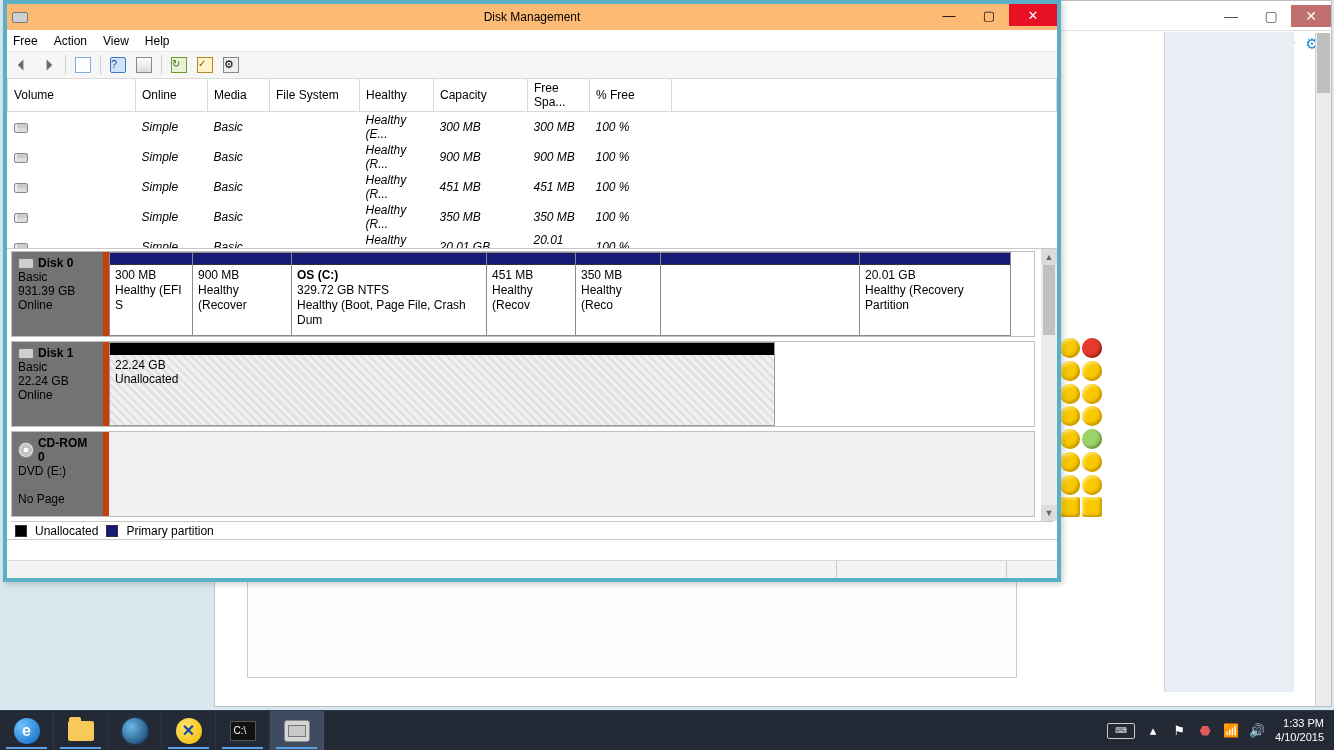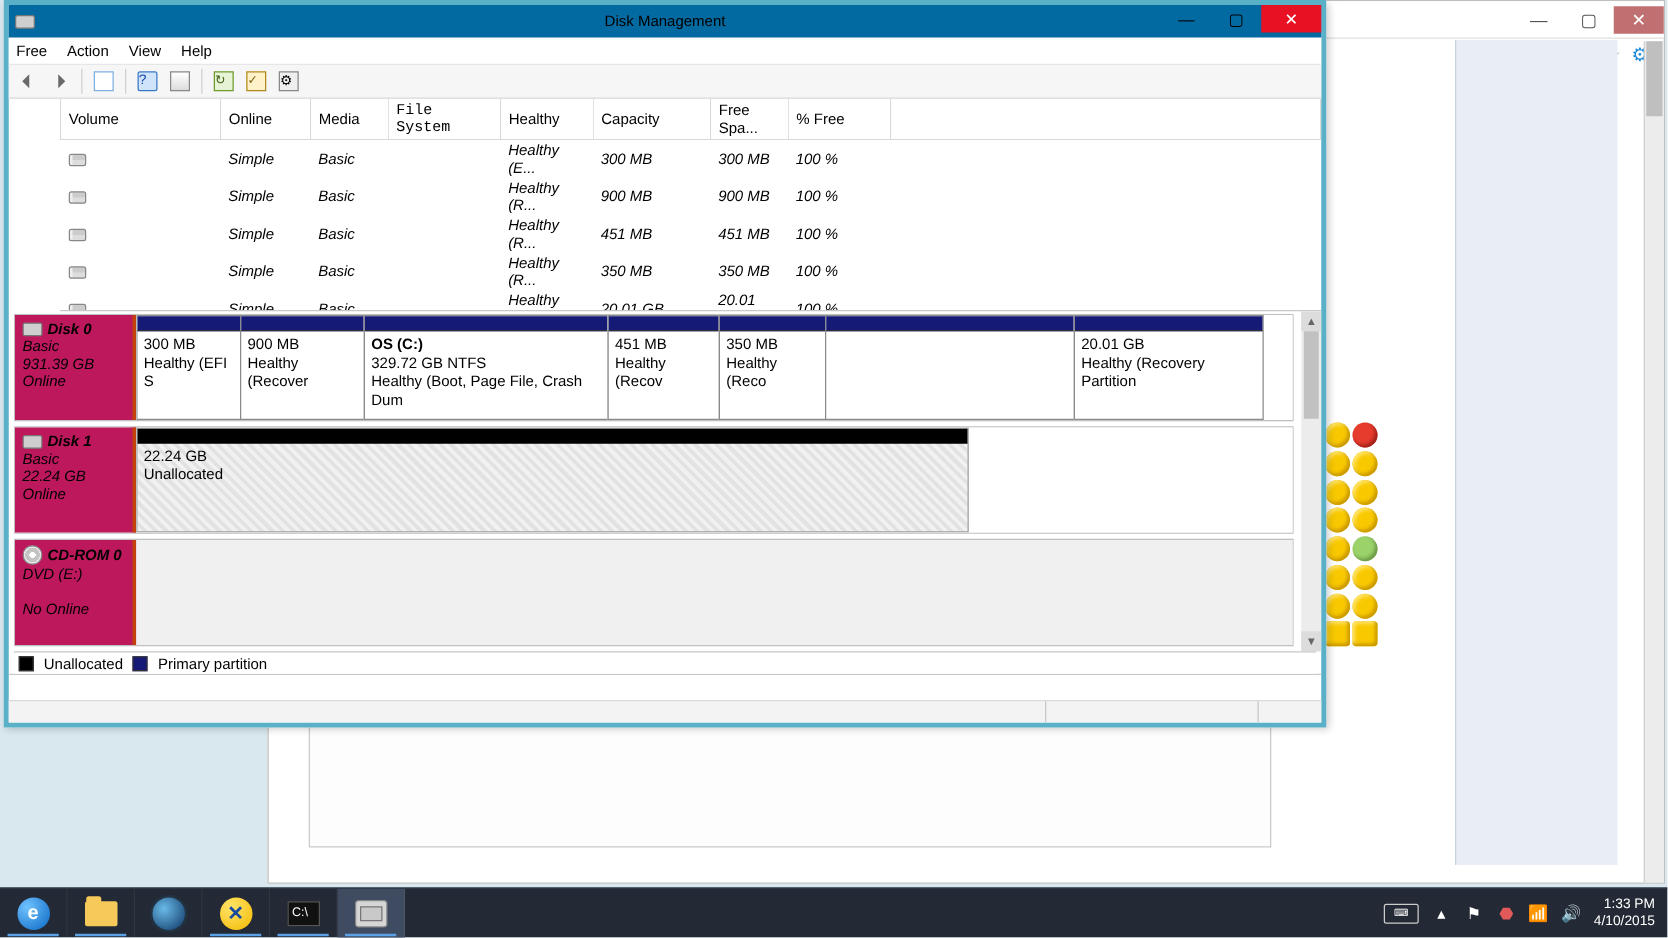--- a/index.html
+++ b/index.html
@@ -30,42 +30,42 @@
                  display:grid; grid-template-columns:repeat(2,20px); gap:2px 2px; }
   .emoji { width:20px; height:20px; border-radius:50%; }
   .e-yellow { background:#f9c900; box-shadow: inset -2px -2px 3px #c99800, inset 2px 2px 3px #ffe46a;}
   .e-red { background:#e63c2d; box-shadow: inset -2px -2px 3px #a02118;}
   .e-green { background:#9bd36a; box-shadow: inset -2px -2px 3px #6c9947;}
   .e-sq { border-radius:3px; }
 
   
   .dmwin { position: absolute; left: 3px; top: 0; width: 1058px; height: 582px;
            background: #fff; border: 4px solid #59b0c7; box-shadow: 2px 2px 6px rgba(0,0,0,.2);}
-  .tbar { height: 26px; background: #0369a1; display:flex; align-items:center; color:#000;
+  .tbar { height: 26px; background: #fdba74; display:flex; align-items:center; color:#000;
           position:relative; }
   .tbar .icon { width:18px; height:18px; margin: 0 6px 0 4px; display:inline-flex;
                 align-items:center; justify-content:center; font-size:13px;}
   .tbar .title { position:absolute; left:50%; transform:translateX(-50%);
                  font-size:12px; color:#000;}
   .wbtns { position:absolute; right:0; top:0; display:flex; height:22px; }
   .wbtn { width:40px; height:22px; display:flex; align-items:center; justify-content:center;
           font-size:13px; cursor:pointer; color:#000;}
   .wbtn.close { background:#e81123; color:#fff; width:48px; }
   .menubar { height:22px; background:#fff; border-bottom:1px solid #e6e6e6;
              display:flex; align-items:center; padding-left:6px; gap:16px;}
   .menuitem { cursor:default; }
   .toolbar { height:27px; background:#f6f6f6; border-bottom:1px solid #d9d9d9;
              display:flex; align-items:center; padding:0 4px; gap:4px; }
   .tb-sep { width:1px; height:20px; background:#d0d0d0; margin:0 2px; }
   .tb-btn { width:22px; height:22px; display:flex; align-items:center; justify-content:center;
             border:1px solid transparent; font-size:13px; }
   .arrow-svg { width:14px; height:14px; }
   .content { position:absolute; left:0; right:0; top:75px; bottom:18px; }
   .split-top { position:absolute; left:0; right:0; top:0; height:170px; overflow:hidden;
-               border-bottom:1px solid #c8c8c8;margin-left:41px;}
+               border-bottom:1px solid #c8c8c8;}
   .split-bot { position:absolute; left:0; right:0; top:170px; bottom:20px; overflow:hidden;
                border-bottom:1px solid #c8c8c8;}
   .statusbar { position:absolute; left:0; right:0; bottom:0; height:18px; background:#f3f3f3;
                border-top:1px solid #d9d9d9; }
   .sb-split { position:absolute; right:50px; top:0; bottom:0; width:1px; background:#c8c8c8;}
   .sb-split2 { position:absolute; right:220px; top:0; bottom:0; width:1px; background:#c8c8c8;}
 
   
   table.vol { width:100%; border-collapse:collapse; font-size:12px; }
   table.vol th { text-align:left; font-weight:normal; background:#fff;
@@ -73,22 +73,22 @@
                  position:relative;}
   table.vol td { padding:1px 6px; height:16px;font-style:italic; }
   .disk-ic { display:inline-block; width:14px; height:10px; background:#ccc;
              border:1px solid #888; border-radius:2px; vertical-align:middle; margin-right:4px;
              box-shadow: inset 2px 0 0 #eee, inset 0 -4px 0 #ddd;}
 
   
   .gpanes { position:absolute; left:4px; right:4px; top:2px; bottom:2px; overflow:hidden;}
   .disk-row { display:flex; border:1px solid #c0c0c0; margin-bottom:4px; background:#f7f7f7;
               position:relative;}
-  .disk-head { width:97px; flex:none; padding:4px 6px; background:#be185d;
-               border-right:3px solid #c2410c;font-style:italic;}
+  .disk-head { width:97px; flex:none; padding:4px 6px; background:#737373;
+               border-right:6px solid #c2410c;}
   .disk-head .dtitle { font-weight:bold; display:flex; align-items:center; gap:4px;}
   .part-strip { flex:1 1 auto; display:flex; min-height:84px; padding:0; overflow:hidden; background:#fff;}
   .partition { border:1px solid #8a8a8a; margin:0 -1px 0 0; display:flex; flex-direction:column;
                background:#fff; min-width:72px;}
   .partition .phdr { height:12px; background:#151a77; border-bottom:1px solid #333;}
   .partition .pbody { padding:3px 5px; font-size:12px; line-height:1.25; flex:1;}
   .ptitle { font-weight:bold; }
   .unalloc-fill { flex:1;
        background-image: repeating-linear-gradient(45deg,#f1f1f1 0 3px,#e2e2e2 3px 6px);
        border:1px solid #999;}
@@ -158,21 +158,21 @@
   .ic-prop { background:linear-gradient(#fff,#ddd); border:1px solid #888;}
   .ic-ref { border:1px solid #6f9a30; background:#e6f3d4; display:flex; align-items:center;
             justify-content:center; font-size:10px; color:#426015;}
   .ic-ck { border:1px solid #b08a1e; background:#fff2c8; display:flex; align-items:center;
            justify-content:center; font-size:10px; color:#7a5c0a;}
   .ic-gear { border:1px solid #888; background:#eee; display:flex; align-items:center;
              justify-content:center; font-size:11px;}
   .col-Volume { width:128px;}
   .col-Layout { width:72px;}
   .col-Type { width:62px;}
-  .col-FS { width:90px;font-family:Liberation Mono, monospace;}
+  .col-FS { width:90px;}
   .col-Status { width:74px;}
   .col-Cap { width:94px;}
   .col-Free { width:62px;}
   .col-PFree { width:82px;}
 </style>
 </head>
 <body>
 
 <div class="bgapp">
   <div class="bgtitle">
@@ -426,21 +426,21 @@
                 </div>
               </div>
             </div>
             <div class="disk-row">
               <div class="disk-head">
                 <div class="dtitle">
                   <span class="cd-sm"></span>
                   <span>CD-ROM 0</span>
                 </div>
                 <div>DVD (E:)</div>
-                <div style="margin-top:14px">No Online</div>
+                <div style="margin-top:14px">No Page</div>
               </div>
               <div class="part-strip row-spare"></div>
             </div>
           </div>
       </div>
       <div class="vscroll">
         <div class="btn">▲</div>
         <div class="track">
             <div class="thumb"></div>
           </div>

